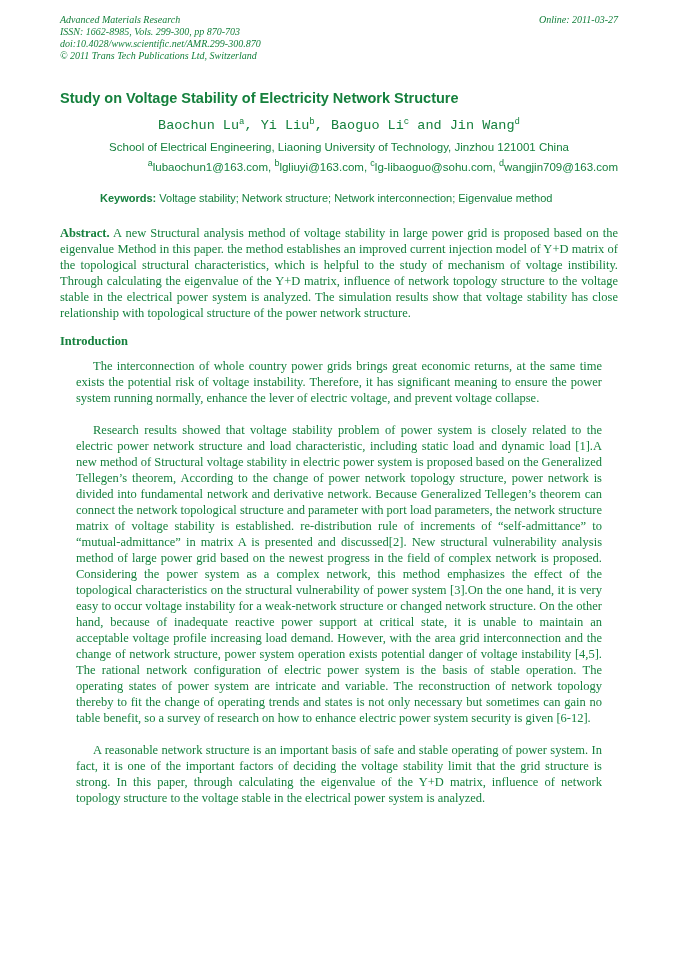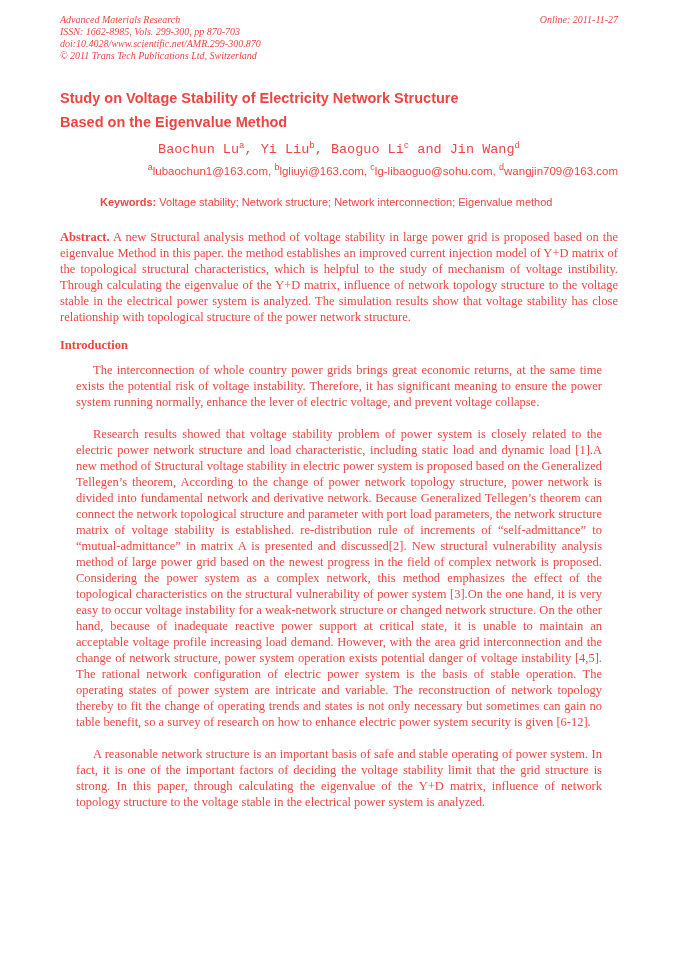--- a/index.html
+++ b/index.html
@@ -7,21 +7,21 @@
     padding: 0;
     background: #ffffff;
   }
   .page {
     position: relative;
     width: 678px;
     min-height: 959px;
     background: #ffffff;
     box-sizing: border-box;
     padding: 14px 60px 40px 60px;
-    color: #ef4444;
+    color: #15803d;
     font-family: "Liberation Serif", serif;
   }
   .hdr {
     display: flex;
     justify-content: space-between;
     align-items: flex-start;
     font-style: italic;
     font-size: 10px;
     line-height: 12px;
   }
@@ -87,30 +87,30 @@
 
 <div class="page">
 
   <div class="hdr">
     <div class="hdr-left">
       <div>Advanced Materials Research</div>
       <div>ISSN: 1662-8985, Vols. 299-300, pp 870-703</div>
       <div>doi:10.4028/www.scientific.net/AMR.299-300.870</div>
       <div>© 2011 Trans Tech Publications Ltd, Switzerland</div>
     </div>
-    <div class="hdr-right">Online: 2011-11-27</div>
+    <div class="hdr-right">Online: 2011-03-27</div>
   </div>
 
   <div class="title-block">
     <div>Study on Voltage Stability of Electricity Network Structure</div>
-    <div>Based on the Eigenvalue Method</div>
   </div>
 
   <div class="authors"><span>Baochun Lu</span><sup>a</sup><span>, Yi Liu</span><sup>b</sup><span>, Baoguo Li</span><sup>c</sup><span> and Jin Wang</span><sup>d</sup></div>
 
+  <div class="affiliation">School of Electrical Engineering, Liaoning University of Technology, Jinzhou 121001 China</div>
 
   <div class="emails"><sup>a</sup><span>lubaochun1@163.com, </span><sup>b</sup><span>lgliuyi@163.com, </span><sup>c</sup><span>lg-libaoguo@sohu.com, </span><sup>d</sup><span>wangjin709@163.com</span></div>
 
   <div class="keywords"><span class="kw-label">Keywords:</span> <span>Voltage stability; Network structure; Network interconnection; Eigenvalue method</span></div>
 
   <div class="abstract"><span class="abs-label">Abstract.</span> <span>A new Structural analysis method of voltage stability in large power grid is proposed based on the eigenvalue Method in this paper. the method establishes an improved current injection model of Y+D matrix of the topological structural characteristics, which is helpful to the study of mechanism of voltage instibility. Through calculating the eigenvalue of the Y+D matrix, influence of network topology structure to the voltage stable in the electrical power system is analyzed. The simulation results show that voltage stability has close relationship with topological structure of the power network structure.</span></div>
 
   <div class="section-heading">Introduction</div>
 
   <p class="body-para first">The interconnection of whole country power grids brings great economic returns, at the same time exists the potential risk of voltage instability. Therefore, it has significant meaning to ensure the power system running normally, enhance the lever of electric voltage, and prevent voltage collapse.</p>

